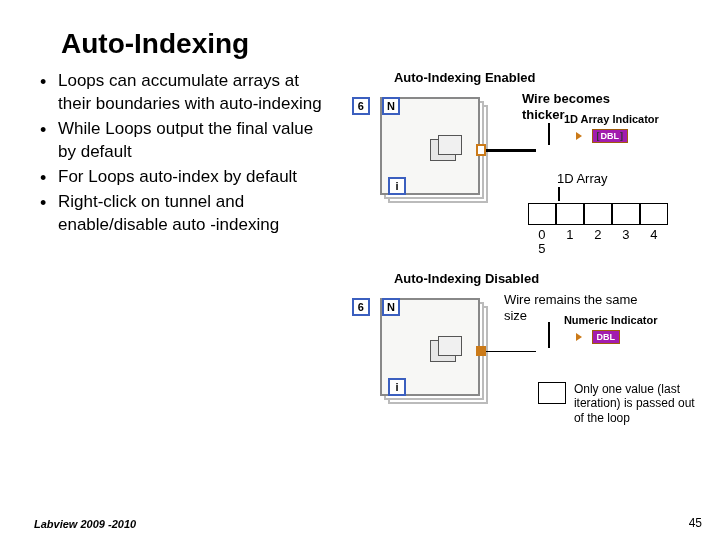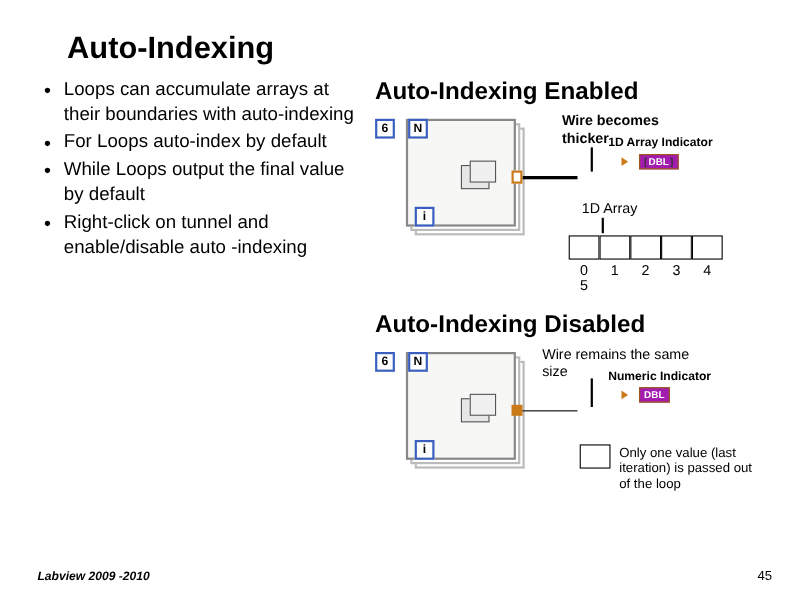--- a/index.html
+++ b/index.html
@@ -4,27 +4,27 @@
 <style>
   * { box-sizing: border-box; margin: 0; padding: 0; }
   body {
     width: 720px; height: 540px;
     font-family: Arial, Helvetica, sans-serif;
     background: #fff; color: #000;
     position: relative; overflow: hidden;
   }
   .slide { padding: 28px 34px 0 34px; display: flex; flex-direction: column; height: 100%; }
   .title { font-size: 28px; font-weight: bold; margin-bottom: 10px; margin-left: 27px; }
-  .cols { display: flex; flex: 1; gap: 7px; }
+  .cols { display: flex; flex: 1; gap: 18px; }
   .left { width: 46%; font-size: 17px; line-height: 1.35; }
   .left ul { list-style: none; padding-left: 6px; }
   .left li { position: relative; padding-left: 18px; margin-bottom: 2px; }
   .left li::before { content: "•"; position: absolute; left: 0; top: 0; font-size: 18px; }
   .right { flex: 1; position: relative; font-size: 13px; }
-  .subhead { font-weight: bold; font-size: 22px; margin-bottom: 6px; }
+  .subhead { font-weight: bold; font-size: 13px; margin-bottom: 6px; margin-left: 42px; }
 
   
   .loopbox { position: absolute; border: 2px solid #888; background: #f7f7f5; }
   .loopbox.shadow { background: #fff; border-color: #bbb; }
   .smallbox {
     position: absolute; width: 18px; height: 18px;
     border: 2px solid #3b5fbf; background: #fff;
     font-size: 11px; font-weight: bold; text-align: center; line-height: 14px;
     color: #000;
   }
@@ -66,22 +66,22 @@
 </head>
 <body>
 
 <div class="slide">
   <div class="title">Auto-Indexing</div>
 
   <div class="cols">
     <div class="left">
       <ul>
         <li>Loops can accumulate arrays at their boundaries with auto-indexing</li>
+        <li>While Loops output the final value by default</li>
         <li>For Loops auto-index by default</li>
-        <li>While Loops output the final value by default</li>
         <li>Right-click on tunnel and enable/disable auto -indexing</li>
       </ul>
     </div>
 
     <div class="right">
 
       <div class="subhead">Auto-Indexing Enabled</div>
 
       <div style="position:relative; height:180px;">
         <span class="numbox" style="left:0; top:6px;">6</span>
@@ -101,21 +101,21 @@
         <div class="arrow" style="left:196px; top:32px; width:2px; height:22px;"></div>
 
         <div style="position:absolute; left:212px; top:22px;">
           <div class="indicator-label">1D Array Indicator</div>
           <div style="padding-left:18px; margin-top:2px;">
             <span class="arrow-tri" style="position:relative; display:inline-block; top:1px; left:-6px;"></span>
             <span class="dbl-tag brk">DBL</span>
           </div>
         </div>
 
-        <div class="note" style="left:188px; top:80px;">1D Array</div>
+        <div class="note" style="left:205px; top:80px;">1D Array</div>
 
         <div class="arrow" style="left:206px; top:96px; width:2px; height:14px;"></div>
 
         <div class="arrcells" style="left:176px; top:112px;">
           <div class="cell"></div>
             <div class="cell"></div>
             <div class="cell"></div>
             <div class="cell"></div>
             <div class="cell"></div>
         </div>

